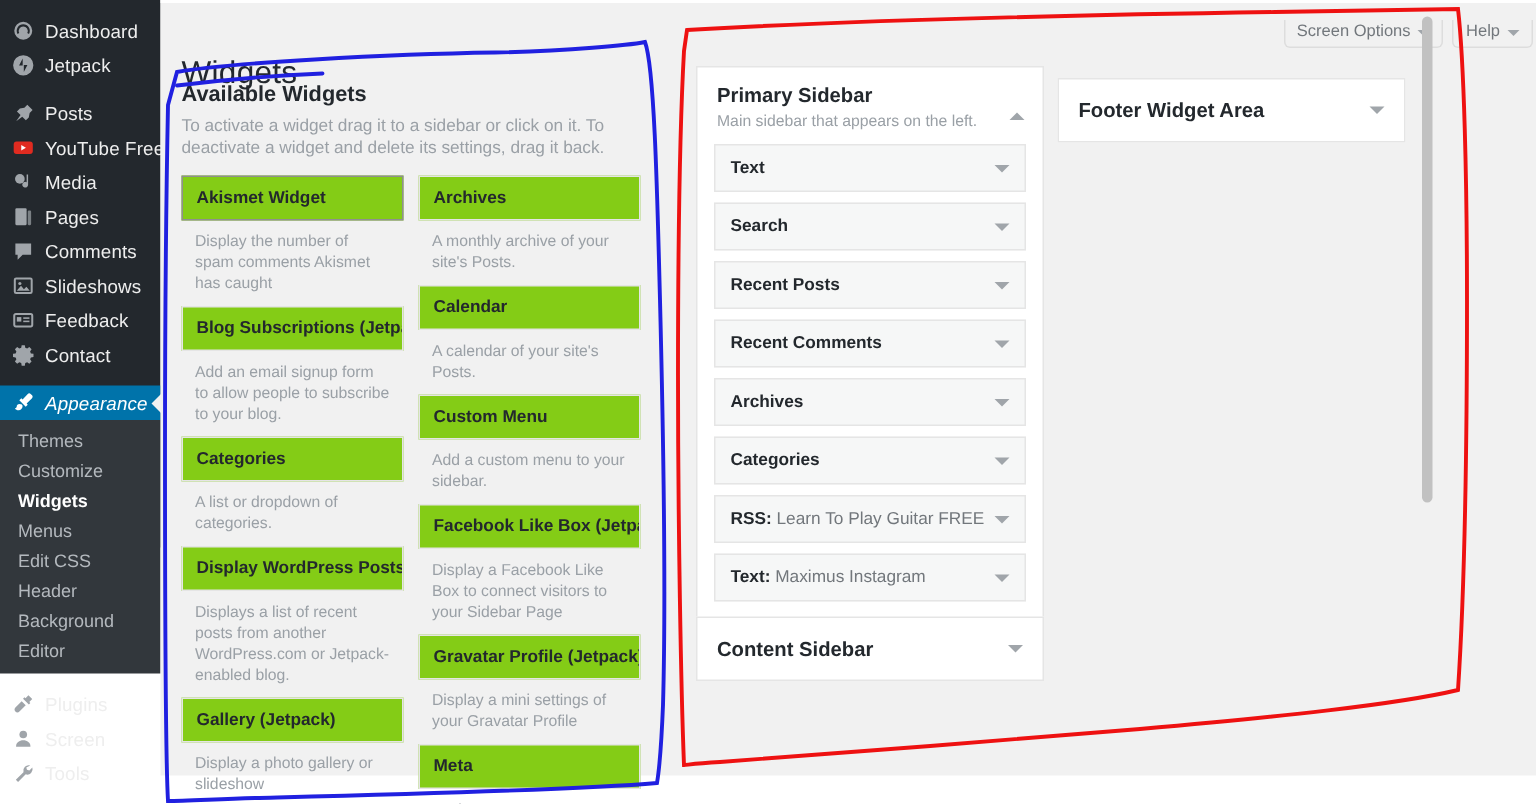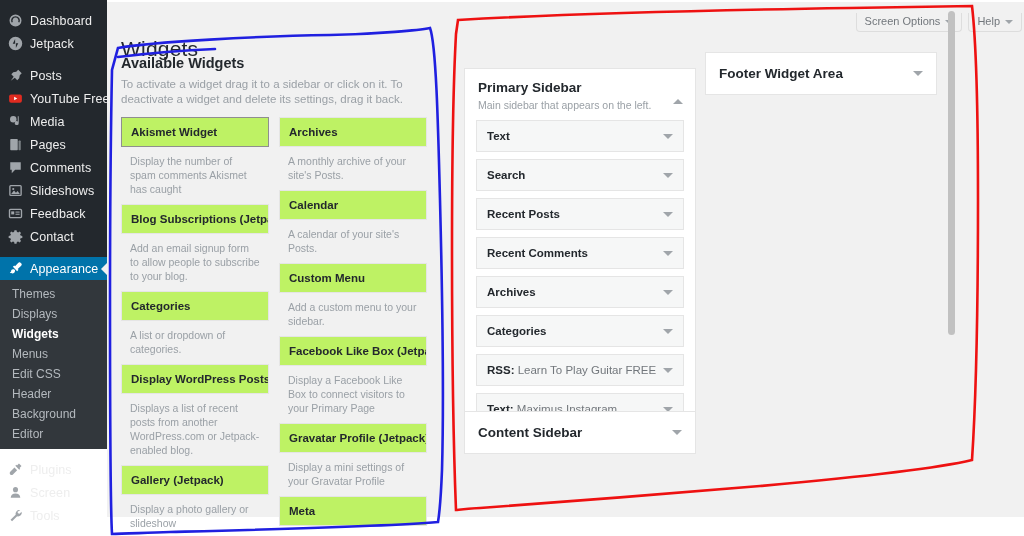--- a/index.html
+++ b/index.html
@@ -16,21 +16,21 @@
   #adminmenu {
     position: absolute; left: 0; top: 0; width: 107px; height: 365px;
     background: #23282d; color: #eee;
     font-size: 12.5px;
   }
   .menu-item {
     display: flex; align-items: center; gap: 7px;
     height: 23px; padding: 0 0 0 8px;
     color: #eeeeee; white-space: nowrap;
   }
-  .menu-item.current { background: #0073aa; color: #fff; position: relative; }
+  .menu-item.current { background: #0073aa; color: #fff; position: relative; font-style: italic; }
   .menu-item.current::after{
     content:""; position:absolute; right:-1px; top:50%; transform:translateY(-50%);
     border-top:7px solid transparent; border-bottom:7px solid transparent;
     border-right:7px solid #f1f1f1;
   }
   .menu-item .mi-label { font-size: 12.5px; letter-spacing: .1px; }
   .menu-gap { height: 9px; }
   .menu-ico { width: 15px; height: 15px; flex: 0 0 15px; display:block; }
   .menu-ico svg { display:block; width:15px; height:15px; fill:#a0a5aa; }
   .menu-item.current .menu-ico svg { fill:#ffffff; }
@@ -70,21 +70,21 @@
   #widgets-left {
     position:absolute; left:14px; top:55px; width: 322px;
   }
   #avail-title { font-size:14.5px; font-weight:bold; color:#23282d; margin:0 0 6px 0; }
   #avail-desc { font-size:11.5px; color:#9aa0a6; line-height:15px; margin:0 0 10px 0; width: 312px; }
 
   .wcols { display:flex; gap:10px; }
   .wcol { width: 148px; }
   .widget-card { margin-bottom: 8px; }
   .widget-head {
-    background:#bef264; border:1px solid #e5e5e5;
+    background:#84cc16; border:1px solid #e5e5e5;
     padding: 8px 9px; font-size:11.5px; font-weight:bold; color:#23282d;
     white-space:nowrap; overflow:hidden; text-overflow:clip;
   }
   .widget-head.focused { border:1px solid #8f8f8f; }
   .widget-desc { font-size:10.5px; color:#9aa0a6; line-height:14px; padding: 7px 9px 0 9px; }
 
   
   .sb-panel {
     position:absolute; background:#fff; border:1px solid #e5e5e5;
   }
@@ -235,21 +235,21 @@
       <span class="menu-ico">
         <svg viewBox="0 0 20 20">
             <path d="M16.6 2.2c-.9-.9-2-.6-2.8.2L9.4 7l-1.1-1-1.8 1.8 5.7 5.7 1.8-1.8-1-1.1 4.6-4.4c.8-.8 1.1-1.9.2-2.8zM6.5 11.1c-1.3 0-2.3 1-2.3 2.3 0 1-.9 1.6-1.7 1.6.8 1 2 1.6 3.3 1.6 2 0 3.6-1.6 3.6-3.6 0-1.1-.8-1.9-2.9-1.9z"></path>
           </svg>
       </span>
       <span class="mi-label">Appearance</span>
     </div>
 
     <div id="submenu">
       <div class="sub-item">Themes</div>
-      <div class="sub-item">Displays</div>
+      <div class="sub-item">Customize</div>
       <div class="sub-item current">Widgets</div>
       <div class="sub-item">Menus</div>
       <div class="sub-item">Edit CSS</div>
       <div class="sub-item">Header</div>
       <div class="sub-item">Background</div>
       <div class="sub-item">Editor</div>
     </div>
 
     <div class="menu-gap"></div>
 
@@ -336,36 +336,36 @@
           <div class="widget-card">
             <div class="widget-head">Calendar</div>
             <div class="widget-desc">A calendar of your site's Posts.</div>
           </div>
           <div class="widget-card">
             <div class="widget-head">Custom Menu</div>
             <div class="widget-desc">Add a custom menu to your sidebar.</div>
           </div>
           <div class="widget-card">
             <div class="widget-head">Facebook Like Box (Jetpack)</div>
-            <div class="widget-desc">Display a Facebook Like Box to connect visitors to your Primary Page</div>
+            <div class="widget-desc">Display a Facebook Like Box to connect visitors to your Sidebar Page</div>
           </div>
           <div class="widget-card">
             <div class="widget-head">Gravatar Profile (Jetpack)</div>
             <div class="widget-desc">Display a mini settings of your Gravatar Profile</div>
           </div>
           <div class="widget-card">
             <div class="widget-head">Meta</div>
             <div class="widget-desc">Login, RSS, &amp; WordPress.org links</div>
           </div>
         </div>
 
       </div>
     </div>
 
-    <div class="sb-panel" style="left:357px; top:68px; width:232px;">
+    <div class="sb-panel" style="left:357px; top:44px; width:232px;">
       <div class="sb-head">
         <div class="sb-name">Primary Sidebar</div>
         <div class="sb-sub">Main sidebar that appears on the left.</div>
         <span class="sb-toggle"><span class="tri-up"></span></span>
       </div>
       <div class="sb-widgets">
 
         <div class="sb-widget">
           <span class="sbw-text"><span>Text</span></span>
           <span class="tri-dn"></span>

